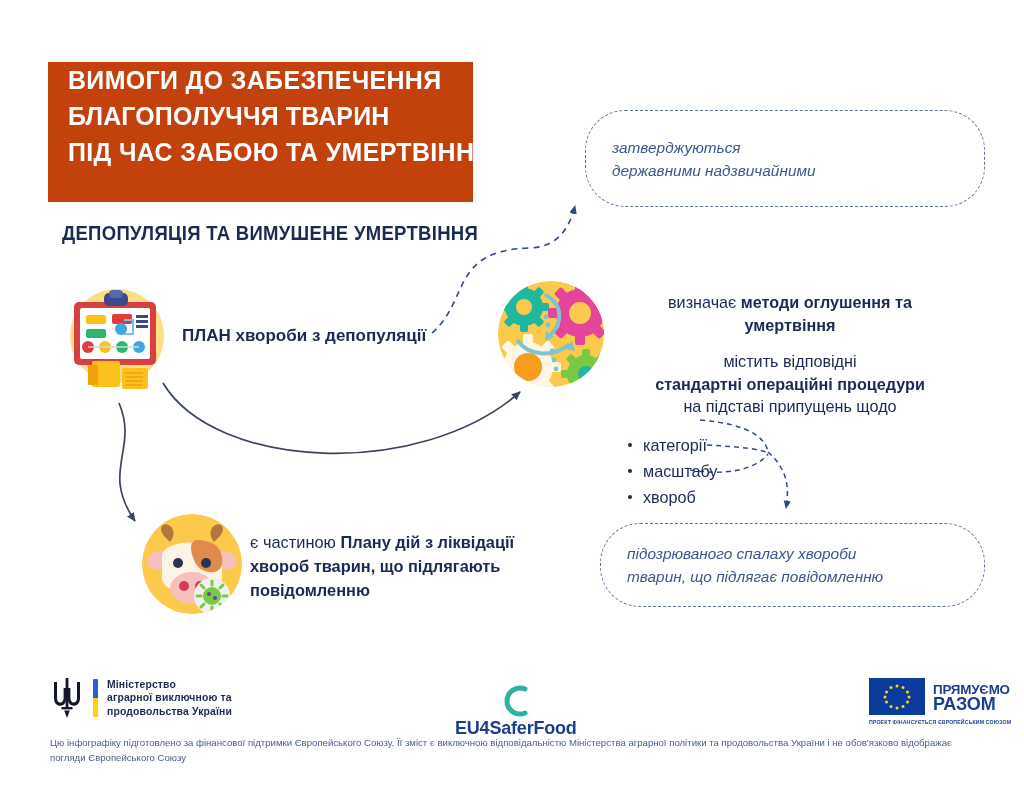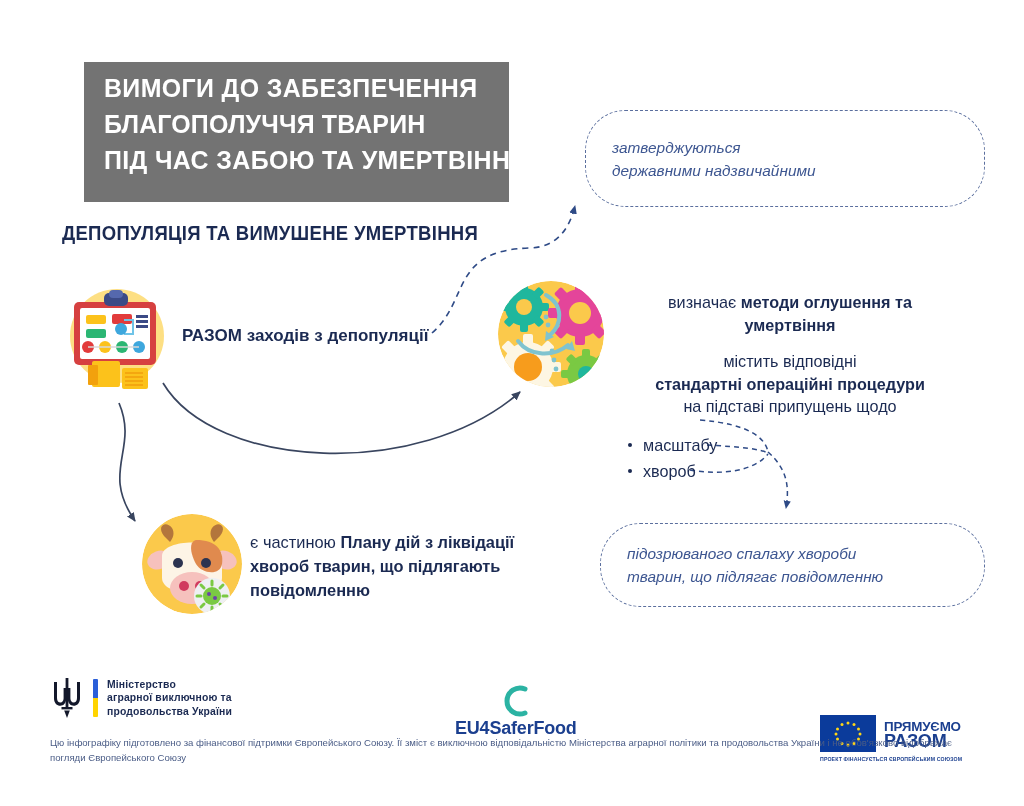--- a/index.html
+++ b/index.html
@@ -10,24 +10,23 @@
     font-family:"Liberation Sans","DejaVu Sans",sans-serif;
     color:#1b2a52;
     position:relative;
     overflow:hidden;
   }
   .stage{position:absolute;left:0;top:0;width:1024px;height:806px;}
 
   
   .title-band{
     position:absolute;left:48px;top:62px;width:425px;height:140px;
-    background:#737373;
+    background:#c2410c;
     box-sizing:border-box;
-    padding:8px 20px 0 20px;
-    margin-left:36px;
+    padding:0 20px 0 20px;
   }
   .title-line{
     color:#ffffff;
     font-size:26.5px;
     line-height:36px;
     letter-spacing:.4px;
     font-weight:700;
     white-space:nowrap;
     font-stretch:condensed;
     transform:scaleX(.94);
@@ -92,21 +91,21 @@
   .flagbar{width:5px;height:38px;display:flex;flex-direction:column;border-radius:1px;overflow:hidden;}
   .flagbar .b{flex:1;background:#2b5fd9;}
   .flagbar .y{flex:1;background:#ffd400;}
   .min-text{
     font-size:10.4px;line-height:13.6px;color:#1b2a52;font-weight:700;letter-spacing:.15px;
   }
 
   .eu4-logo{position:absolute;left:455px;top:684px;display:flex;align-items:center;flex-direction:column;}
   .eu4-text{font-size:18px;font-weight:800;color:#1b3f8f;letter-spacing:-.2px;}
 
-  .eu-logo{position:absolute;left:820px;top:678px;display:flex;flex-direction:column;margin-top:37px;}
+  .eu-logo{position:absolute;left:869px;top:678px;display:flex;flex-direction:column;}
   .eu-row{display:flex;align-items:center;gap:8px;}
   .eu-flag{width:56px;height:37px;background:#0b3b9b;position:relative;border-radius:1px;}
   .eu-words{line-height:15px;}
   .eu-w1{font-size:13.4px;font-weight:800;color:#1b3f8f;letter-spacing:-.2px;}
   .eu-w2{font-size:18px;font-weight:800;color:#1b3f8f;letter-spacing:-.2px;}
   .eu-caption{
     margin-top:4px;font-size:5.2px;color:#1b3f8f;font-weight:700;letter-spacing:.15px;white-space:nowrap;
   }
 
   .disclaimer{
@@ -174,21 +173,21 @@
       <rect x="60" y="84" width="26" height="21" rx="2" fill="#fcc21b"></rect>
       <g stroke="#f2a10d" stroke-width="1.6">
         <path d="M63,89 h18"></path>
           <path d="M63,93 h18"></path>
         <path d="M63,97 h18"></path>
           <path d="M63,101 h18"></path>
       </g>
     </svg>
   </div>
 
-  <div class="plan-label">РАЗОМ заходів з депопуляції</div>
+  <div class="plan-label">ПЛАН хвороби з депопуляції</div>
 
   <div class="icon-wrap" style="left:496px;top:279px;width:110px;height:110px;">
     <svg width="110" height="110" viewBox="0 0 110 110">
       <defs>
         <clipPath id="gclip">
             <circle cx="55" cy="55" r="53"></circle>
           </clipPath>
       </defs>
       <g clip-path="url(#gclip)">
         <circle cx="55" cy="55" r="53" fill="#fbc94b"></circle>
@@ -273,20 +272,21 @@
   <div class="right-col">
     <p class="rc-p">
       <span>визначає </span><b>методи оглушення та умертвіння</b>
     </p>
     <p class="rc-p">
       <span>містить відповідні</span><br>
       <b>стандартні операційні процедури</b><br>
       <span>на підставі припущень щодо</span>
     </p>
     <ul class="bullets">
+      <li>категорії</li>
       <li>масштабу</li>
       <li>хвороб</li>
     </ul>
   </div>
 
   <div class="icon-wrap" style="left:140px;top:512px;width:104px;height:104px;">
     <svg width="104" height="104" viewBox="0 0 104 104">
       <defs>
           <clipPath id="cclip">
             <circle cx="52" cy="52" r="50"></circle>

